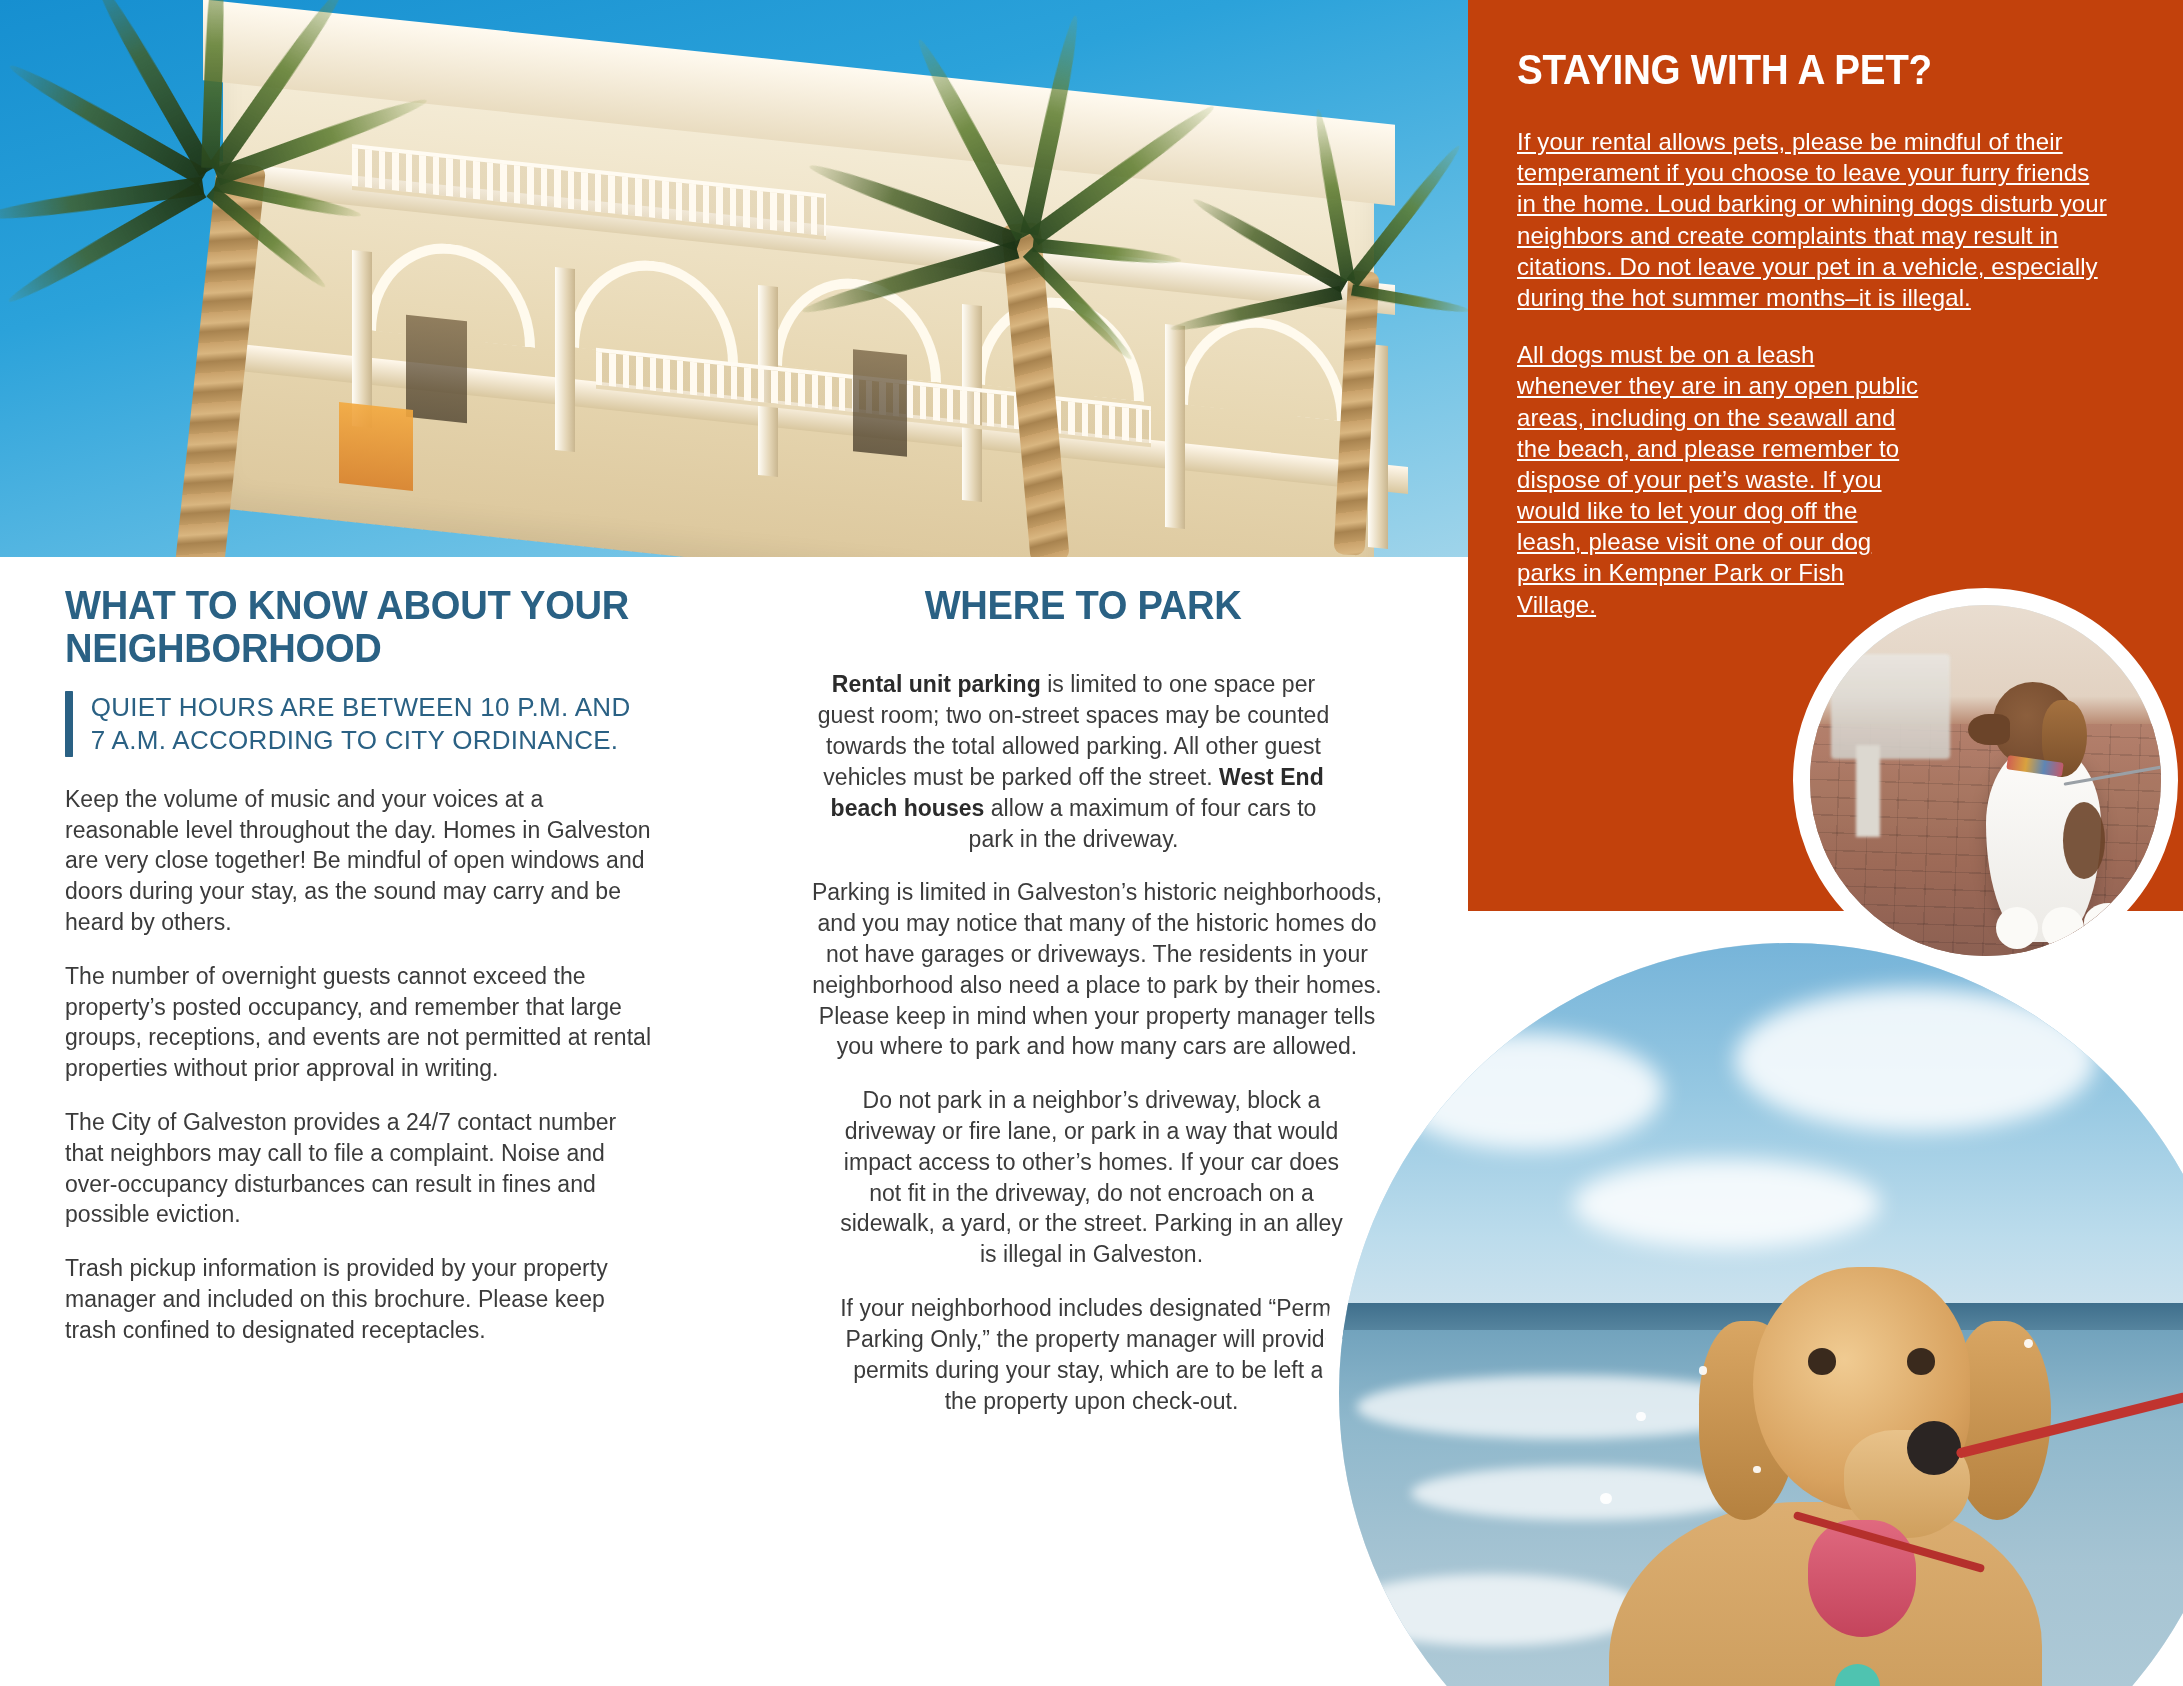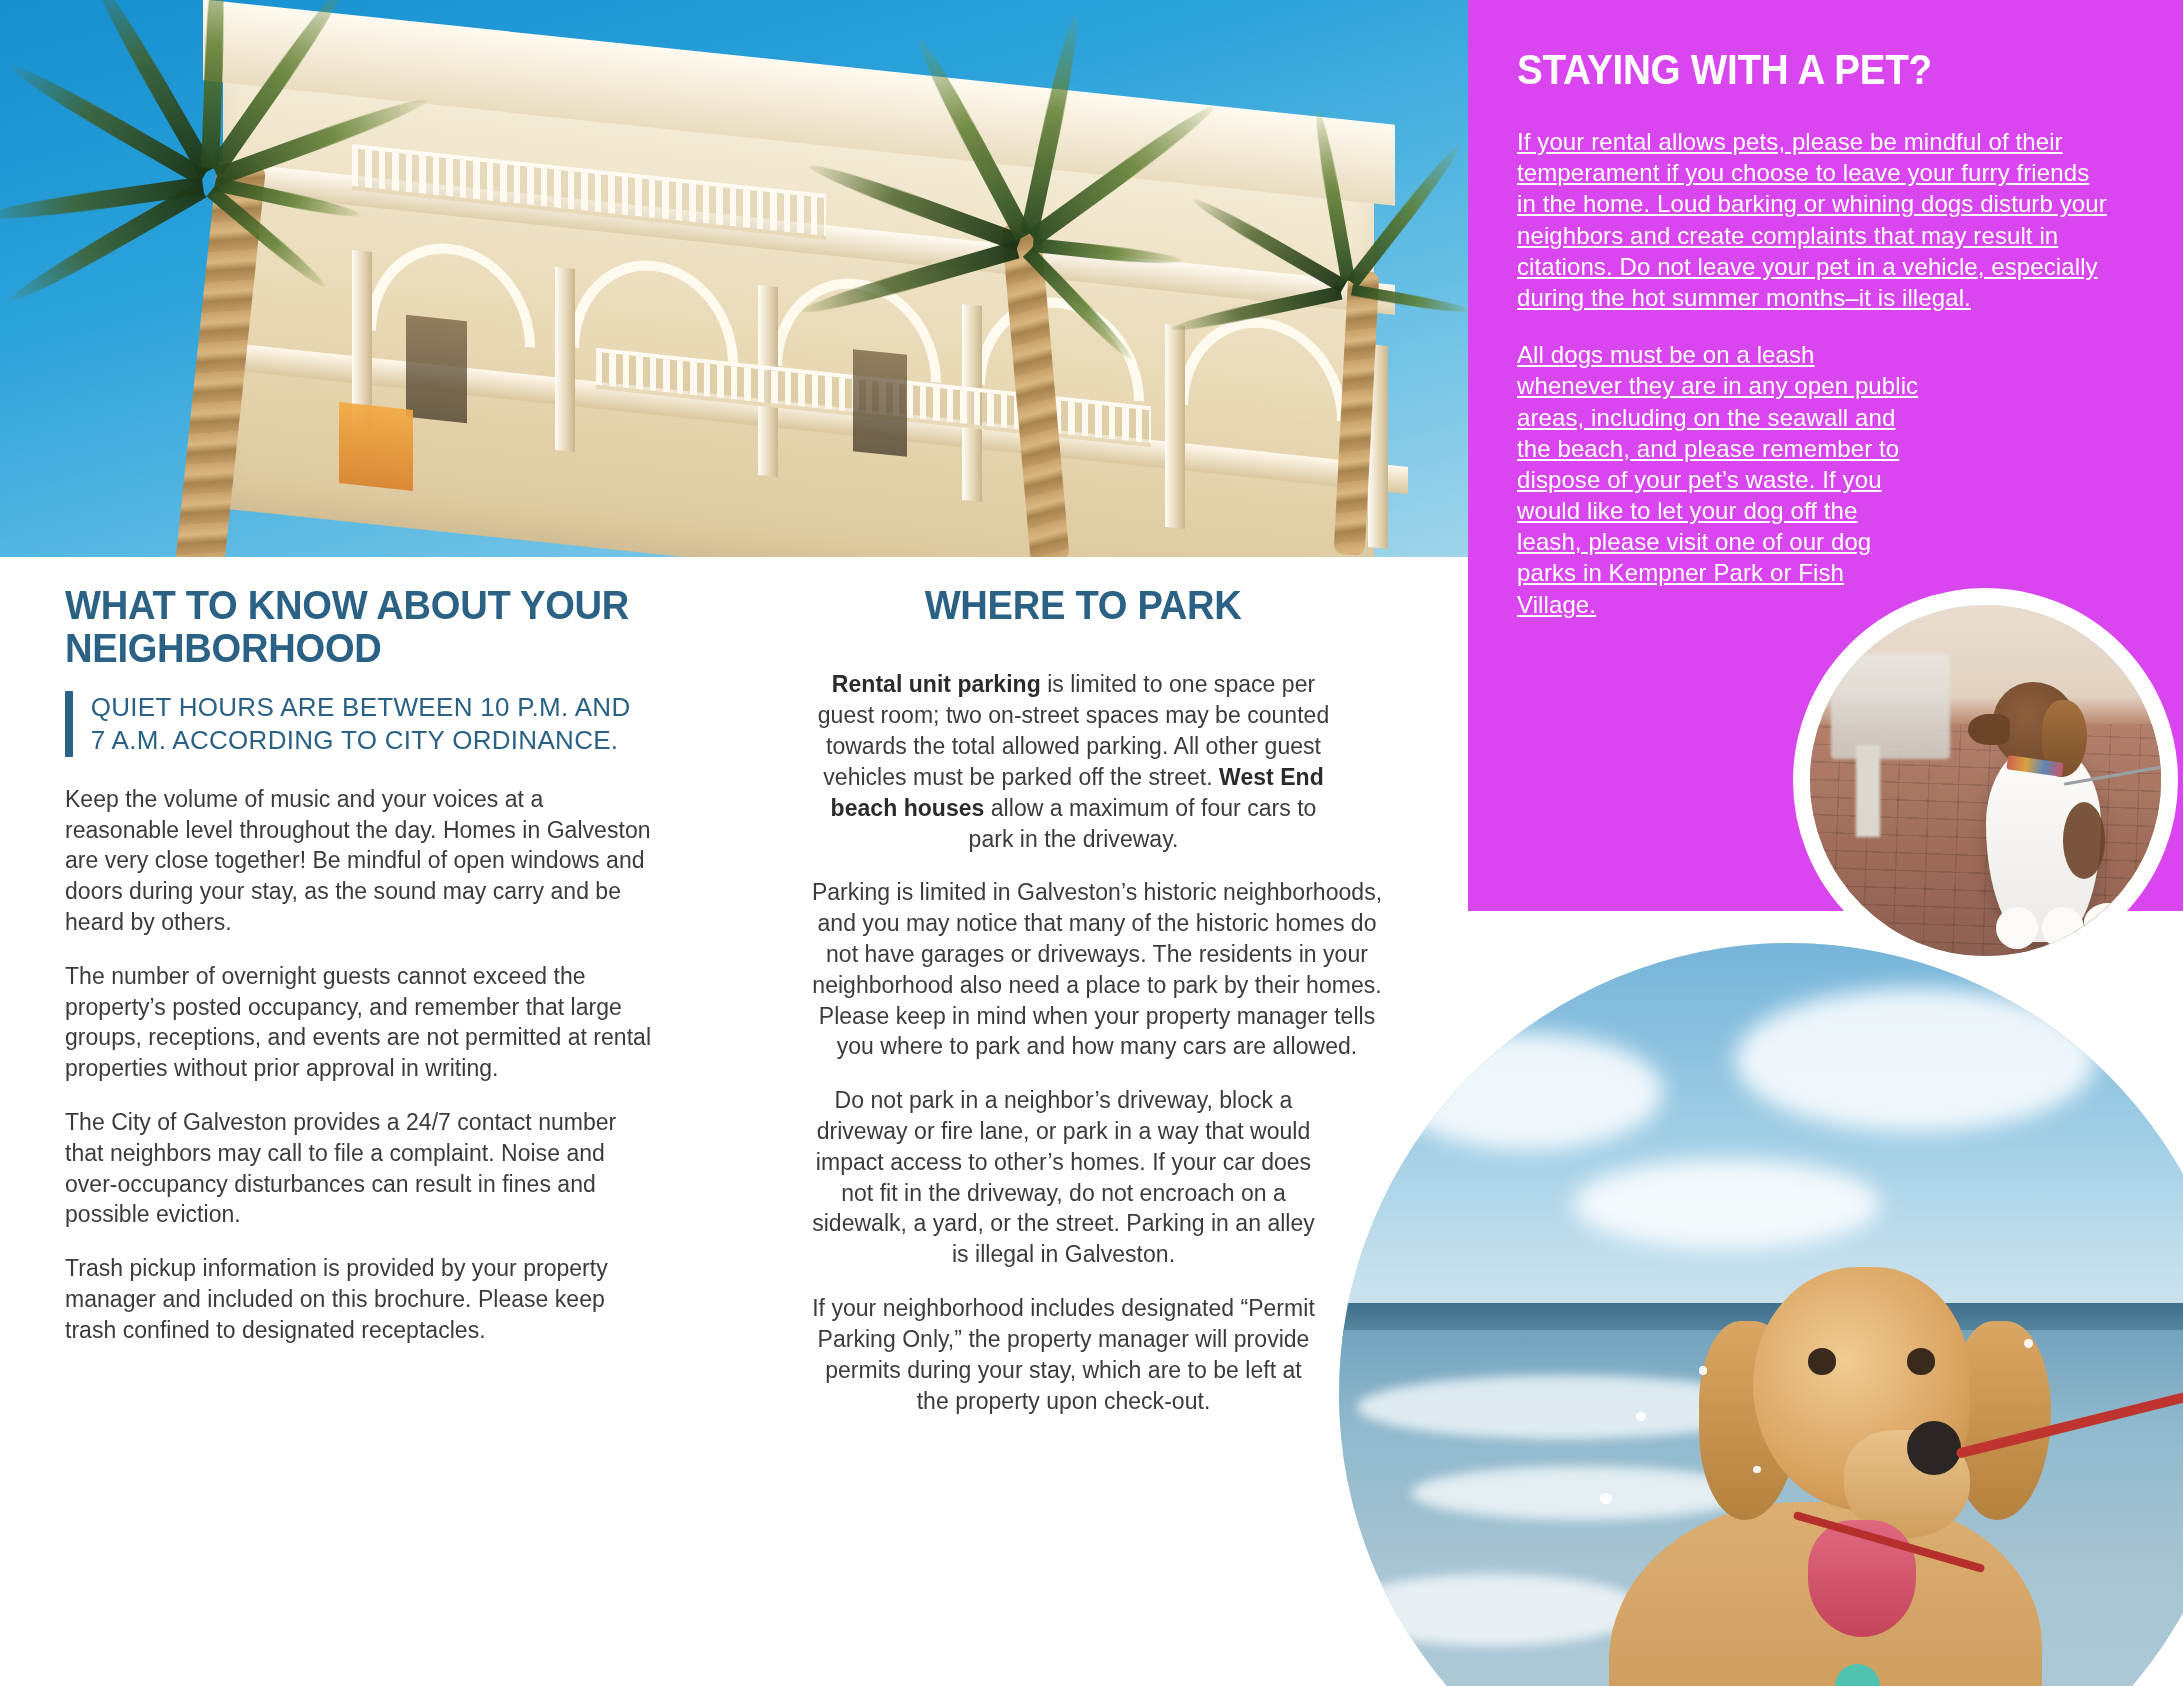--- a/index.html
+++ b/index.html
@@ -111,21 +111,21 @@
   }
   .frond.short { width: 149px; height: 13.5px; }
   .frond.dark  { background: linear-gradient(90deg, rgba(28,52,22,.96), rgba(66,92,34,.8) 60%, rgba(120,140,60,.12)); }
 
   
   .pet-panel {
     position: absolute;
     left: 1468px; top: 0;
     width: 715px;
     height: 911px;
-    background: #d946ef;
+    background: #c2410c;
     color: #ffffff;
     padding: 49px 51px 0 49px;
   }
   .pet-title {
     font-family: "Liberation Sans Narrow", "Liberation Sans", sans-serif;
     font-size: 42px;
     font-weight: 700;
     letter-spacing: -0.3px;
     line-height: 1.0;
     transform: scaleX(.92);
@@ -192,21 +192,21 @@
     line-height: 1.34;
     font-weight: 300;
     margin-bottom: 23px;
     letter-spacing: 0.03px;
   }
   .body-p b { font-weight: 700; color: #2b2b2b; }
 
   .col-left .body-p { max-width: 596px; }
   .col-mid  .body-p { max-width: 582px; }
   .col-mid  .body-p.narrow  { max-width: 535px; }
-  .col-mid  .body-p.narrow2 { max-width: 515px; }
+  .col-mid  .body-p.narrow2 { max-width: 515px; margin-left: 28px; }
 
   
   .circle-photo {
     position: absolute;
     border-radius: 50%;
     overflow: hidden;
     border: 17.6px solid #ffffff;
     background: #cfe0ea;
   }
   

